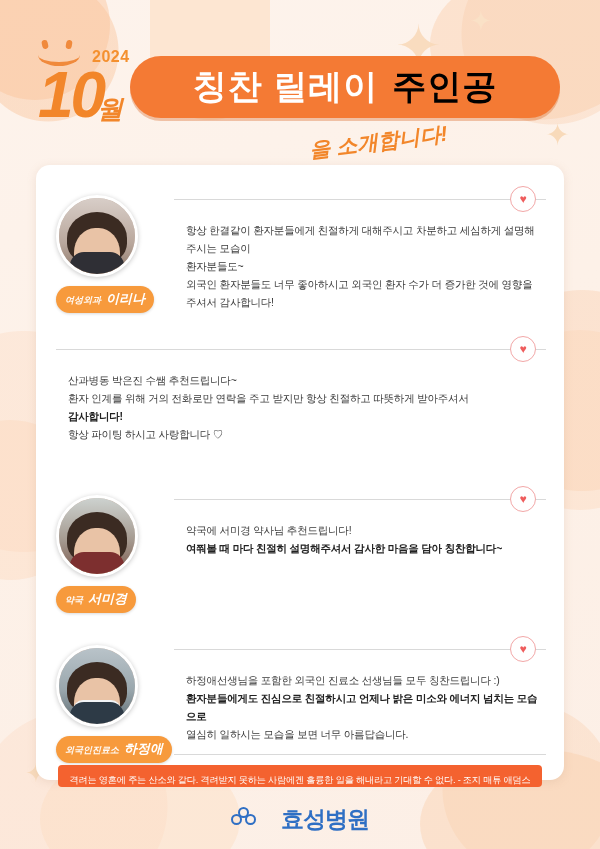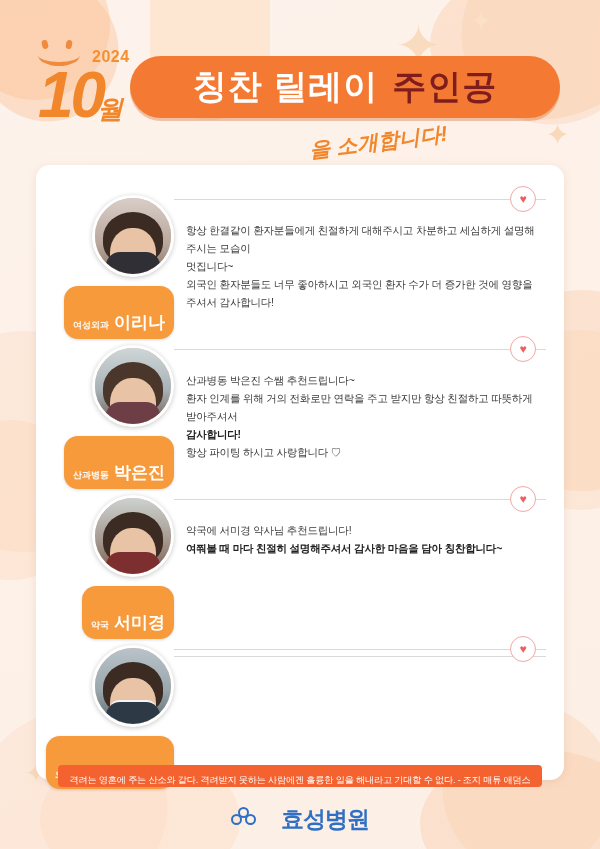--- a/index.html
+++ b/index.html
@@ -74,42 +74,43 @@
   }
   .title-band {
     position: absolute; left: 130px; top: 56px;
     width: 430px; height: 62px;
     background: #f47a34; border-radius: 31px;
     box-shadow: 0 3px 0 rgba(214,99,34,0.35);
     display: flex; align-items: center; justify-content: center;
     gap: 14px;
   }
   .title-band .t { color: #fff; font-size: 34px; font-weight: 800; letter-spacing: 1px; }
-  .title-band .t.y { color: #7f1d1d; }
+  .title-band .t.y { color: #000000; }
   .subtitle {
     position: absolute; right: 48px; top: 128px;
     font-size: 21px; font-weight: 800; color: #f2862a;
     font-style: italic; transform: rotate(-7deg);
   }
 
   
   .card {
     position: absolute; left: 36px; top: 165px;
     width: 528px; height: 615px;
     background: #fff; border-radius: 14px;
     box-shadow: 0 2px 10px rgba(180,140,110,0.18);
   }
   .rows { position: absolute; inset: 0; padding: 16px 0 0 0; }
   .row {
     position: relative; height: 150px; display: flex; align-items: flex-start;
     padding: 14px 22px 0 20px;
   }
   .photo-col {
     width: 118px; flex: 0 0 118px; display: flex; flex-direction: column;
-    align-items: flex-end;
+    align-items: flex-start;
+    font-style: italic;
   }
   .photo {
     width: 82px; height: 82px; border-radius: 50%;
     border: 3px solid #fff; box-shadow: 0 1px 5px rgba(0,0,0,0.22);
     overflow: hidden; position: relative; background: #cbb9ae;
   }
   .photo .bg { position: absolute; inset: 0; }
   .p1 .bg { background: linear-gradient(180deg,#d8cec8 0%, #b9a79c 60%, #8c7668 100%); }
   .p2 .bg { background: linear-gradient(180deg,#cfd6d8 0%, #a8b2b6 55%, #6d5f57 100%); }
   .p3 .bg { background: linear-gradient(180deg,#cdd2cf 0%, #a59a90 55%, #7b5a4e 100%); }
@@ -139,21 +140,21 @@
   .p4 .neck { background: #2d3a46; }
 
   .nametag {
     margin-top: 9px; background: #f79a3c; color: #fff;
     border-radius: 14px; padding: 4px 9px 5px 9px;
     display: inline-flex; align-items: baseline; gap: 5px;
     box-shadow: 0 1px 3px rgba(0,0,0,0.15);
     white-space: nowrap;
   }
   .nametag .dept { font-size: 9px; font-weight: 700; opacity: .95; }
-  .nametag .pname { font-size: 17px; font-weight: 800; margin-top: 21px; }
+  .nametag .pname { font-size: 13px; font-weight: 800; }
 
   .msg-col { flex: 1; position: relative; padding-left: 12px; }
   .rule {
     position: absolute; left: 0; right: -4px; top: 4px;
     border-top: 1px solid #d9d9d9;
   }
   .rule.bottom { top: auto; bottom: -12px; }
   .heart {
     position: absolute; right: 6px; top: -9px;
     width: 26px; height: 26px; border-radius: 50%;
@@ -240,39 +241,27 @@
         <div class="nametag">
           <span class="dept">여성외과</span>
           <span class="pname">이리나</span>
         </div>
       </div>
       <div class="msg-col">
         <div class="rule"></div>
         <div class="heart">♥</div>
         <div class="msg">
           <p>항상 한결같이 환자분들에게 친절하게 대해주시고 차분하고 세심하게 설명해주시는 모습이</p>
-          <p>멋집니다~</p>
+          <p>환자분들도~</p>
           <p>외국인 환자분들도 너무 좋아하시고 외국인 환자 수가 더 증가한 것에 영향을 주셔서 감사합니다!</p>
         </div>
       </div>
     </div>
 
     <div class="row">
-      <div class="photo-col">
-        <div class="photo p2">
-          <div class="bg"></div>
-            <div class="hair dark2"></div>
-            <div class="face"></div>
-            <div class="neck"></div>
-        </div>
-        <div class="nametag">
-          <span class="dept">산과병동</span>
-          <span class="pname">박은진</span>
-        </div>
-      </div>
       <div class="msg-col">
         <div class="rule"></div>
         <div class="heart">♥</div>
         <div class="msg">
           <p>산과병동 박은진 수쌤 추천드립니다~</p>
           <p>환자 인계를 위해 거의 전화로만 연락을 주고 받지만 항상 친절하고 따뜻하게 받아주셔서</p>
           <p class="b">감사합니다!</p>
           <p>항상 파이팅 하시고 사랑합니다 ♡</p>
         </div>
       </div>
@@ -312,20 +301,25 @@
         </div>
         <div class="nametag">
           <span class="dept">외국인진료소</span>
           <span class="pname">하정애</span>
         </div>
       </div>
       <div class="msg-col">
         <div class="rule"></div>
         <div class="rule bottom"></div>
         <div class="heart">♥</div>
+        <div class="msg">
+          <p>하정애선생님을 포함한 외국인 진료소 선생님들 모두 칭찬드립니다 :)</p>
+          <p class="b">환자분들에게도 진심으로 친절하시고 언제나 밝은 미소와 에너지 넘치는 모습으로</p>
+          <p>열심히 일하시는 모습을 보면 너무 아름답습니다.</p>
+        </div>
       </div>
     </div>
 
   </div>
 </div>
 
 <div class="quote">
   <span>격려는 영혼에 주는 산소와 같다. 격려받지 못하는 사람에겐 훌륭한 일을 해내라고 기대할 수 없다. - 조지 매튜 애덤스</span>
 </div>
 

